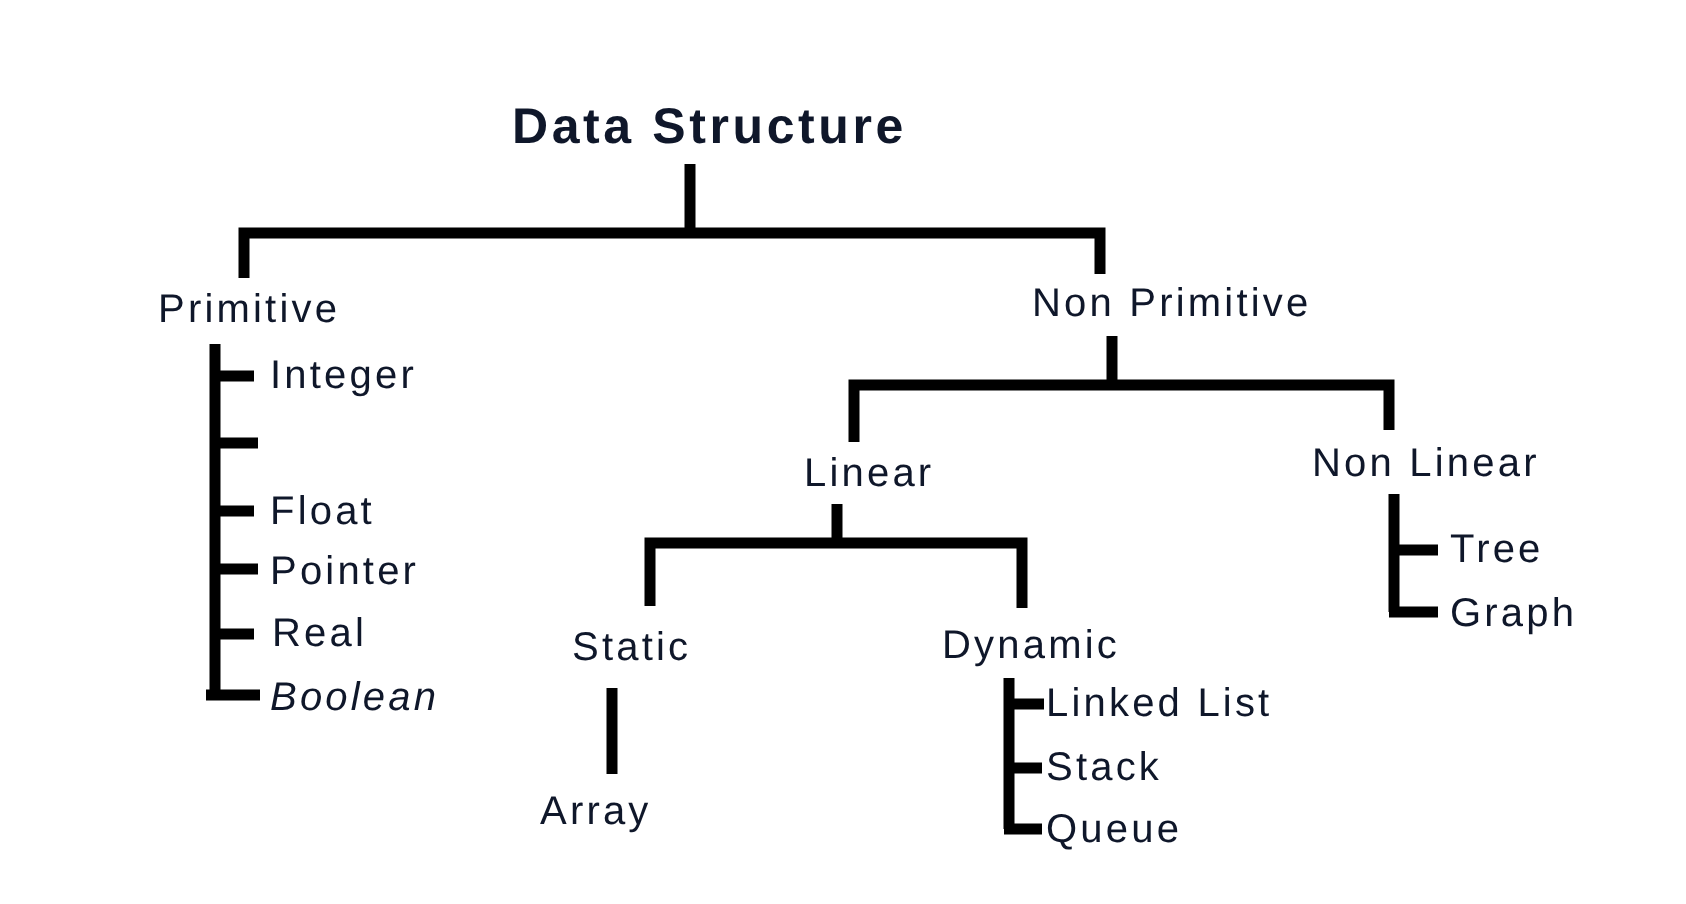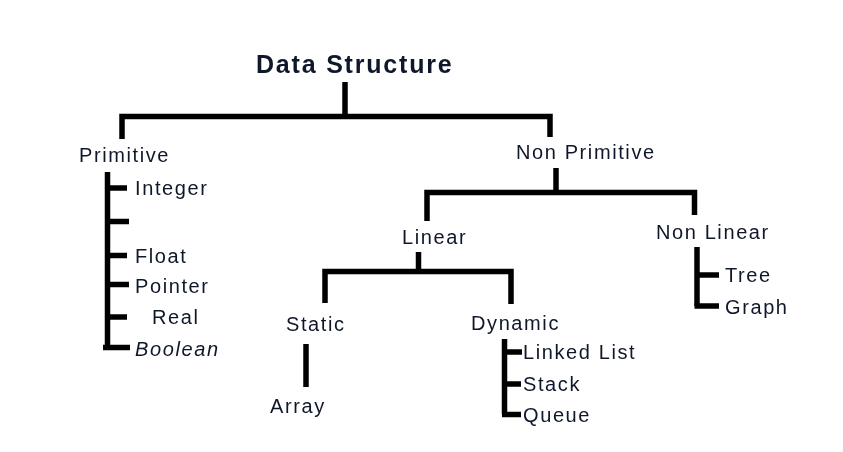--- a/index.html
+++ b/index.html
@@ -81,21 +81,21 @@
 
   <div class="node" style="left:79px; top:155px;">Primitive</div>
 
   <div class="node" style="left:135px; top:188px;">Integer</div>
 
 
   <div class="node" style="left:135px; top:256px;">Float</div>
 
   <div class="node" style="left:135px; top:286px;">Pointer</div>
 
-  <div class="node" style="left:152px; top:317px;">Real</div>
+  <div class="node" style="left:136px; top:317px;">Real</div>
 
   <div class="node" style="left:135px; top:349px;font-style:italic;">Boolean</div>
 
   <div class="node" style="left:516px; top:152px;">Non Primitive</div>
 
   <div class="node" style="left:402px; top:237px;">Linear</div>
 
   <div class="node" style="left:286px; top:324px;">Static</div>
 
   <div class="node" style="left:270px; top:406px;">Array</div>

